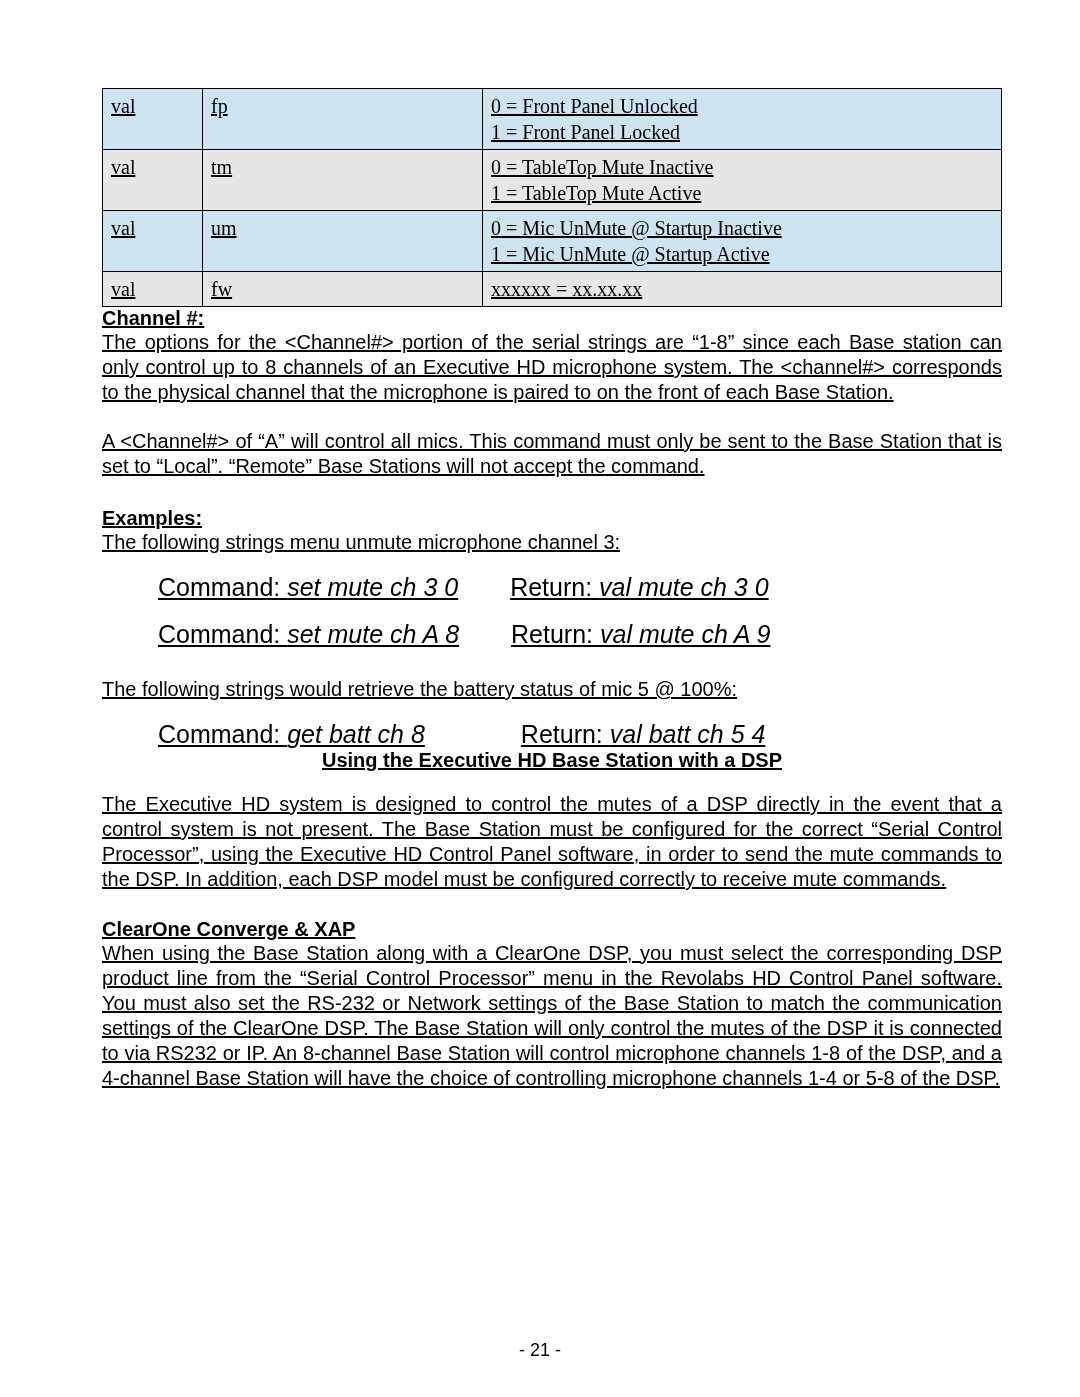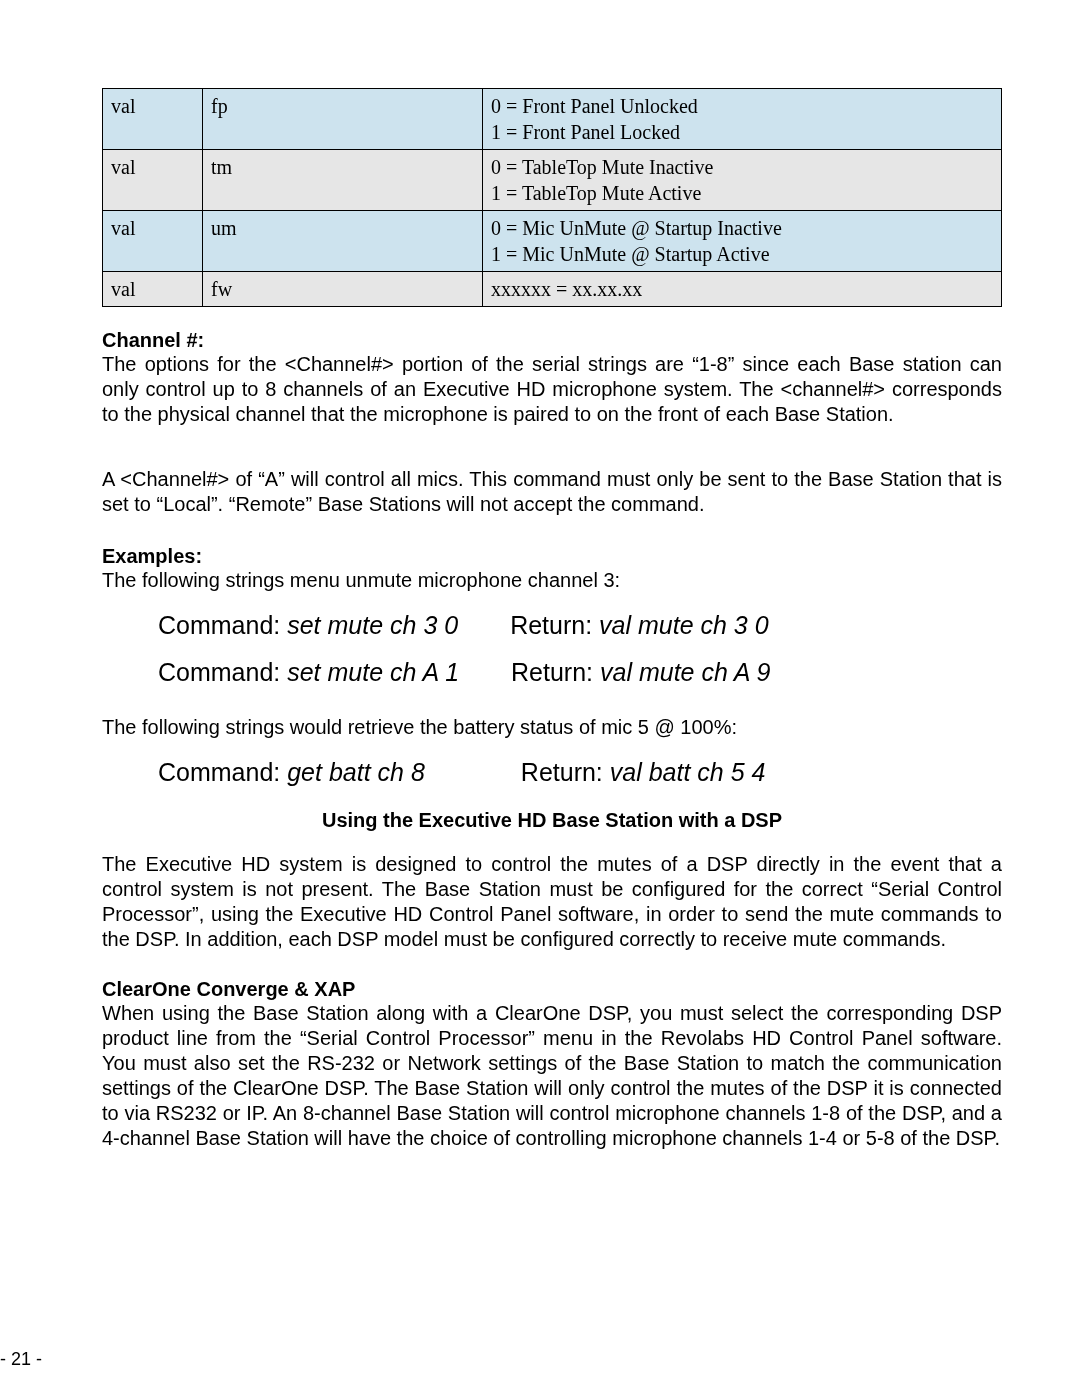--- a/index.html
+++ b/index.html
@@ -7,20 +7,21 @@
   body {
     width: 1080px;
     min-height: 1397px;
     background: #fff;
     font-family: Arial, Helvetica, sans-serif;
     color: #000;
     position: relative;
   }
   .page {
     padding: 88px 78px 0 102px;
+    text-decoration: underline;
   }
   table.valtable {
     width: 100%;
     border-collapse: collapse;
     font-family: "Times New Roman", Times, serif;
     font-size: 20px;
   }
   table.valtable td {
     border: 1px solid #000;
     padding: 4px 8px;
@@ -28,39 +29,39 @@
     line-height: 1.3;
   }
   table.valtable tr.blue td { background: #cde3ee; }
   table.valtable tr.grey td { background: #e6e6e6; }
   .col-type { width: 100px; }
   .col-cmd  { width: 280px; }
   .col-desc { }
   .heading {
     font-weight: bold;
     font-size: 20px;
-    margin-top: 22px;
   }
   .bodytext {
     font-size: 20px;
     line-height: 1.25;
     text-align: justify;
   }
   .bodytext + .bodytext { margin-top: 20px; }
   .example-line {
     margin: 18px 0 0 56px;
     font-size: 25px;
   }
   .example-line .lbl { font-weight: normal; }
   .example-line .cmd { font-style: italic; }
   .example-line .gap { display: inline-block; width: 52px; }
   .pagenum {
     position: absolute;
-    bottom: 27px;
+    bottom: 36px;
     width: 100%;
+    text-align: center;
     font-size: 18px;
   }
 </style>
 </head>
 <body>
 
 <div class="page">
 
   <table class="valtable">
     <tbody id="table-body">
@@ -82,30 +83,30 @@
         <tr class="grey">
           <td class="col-type">val</td>
           <td class="col-cmd">fw</td>
           <td class="col-desc">xxxxxx = xx.xx.xx</td>
         </tr>
       </tbody>
   </table>
 
   <div class="heading">Channel #:</div>
   <div class="bodytext">The options for the &lt;Channel#&gt; portion of the serial strings are “1-8” since each Base station can only control up to 8 channels of an Executive HD microphone system. The &lt;channel#&gt; corresponds to the physical channel that the microphone is paired to on the front of each Base Station.</div>
-  <div class="bodytext" style="margin-top:40px;">A &lt;Channel#&gt; of “A” will control all mics. This command must only be sent to the Base Station that is set to “Local”. “Remote” Base Stations will not accept the command.</div>
+  <div class="bodytext" style="margin-top:24px;">A &lt;Channel#&gt; of “A” will control all mics. This command must only be sent to the Base Station that is set to “Local”. “Remote” Base Stations will not accept the command.</div>
 
   <div class="heading" style="margin-top:28px;">Examples:</div>
   <div class="bodytext" style="text-align:left;">The following strings menu unmute microphone channel 3:</div>
   <div class="example-line">
     <span class="lbl">Command:  </span><span class="cmd">set mute ch 3 0</span><span class="gap"></span><span class="lbl">Return:  </span><span class="cmd">val mute ch 3 0</span>
   </div>
 
   <div class="example-line">
-    <span class="lbl">Command:  </span><span class="cmd">set mute ch A 1</span><span class="gap"></span><span class="lbl">Return:  </span><span class="cmd">val mute ch A 9</span>
+    <span class="lbl">Command:  </span><span class="cmd">set mute ch A 8</span><span class="gap"></span><span class="lbl">Return:  </span><span class="cmd">val mute ch A 9</span>
   </div>
 
   <div class="bodytext" style="margin-top:28px; text-align:left;">The following strings would retrieve the battery status of mic 5 @ 100%:</div>
   <div class="example-line">
     <span class="lbl">Command:  </span><span class="cmd">get batt ch 8</span><span class="gap" style="width:96px;"></span><span class="lbl">Return:  </span><span class="cmd">val batt ch 5 4</span>
   </div>
 
   <div class="heading" style="text-align:center;">Using the Executive HD Base Station with a DSP</div>
   <div class="bodytext" style="margin-top:20px;">The Executive HD system is designed to control the mutes of a DSP directly in the event that a control system is not present. The Base Station must be configured for the correct “Serial Control Processor”, using the Executive HD Control Panel software, in order to send the mute commands to the DSP. In addition, each DSP model must be configured correctly to receive mute commands.</div>
 

